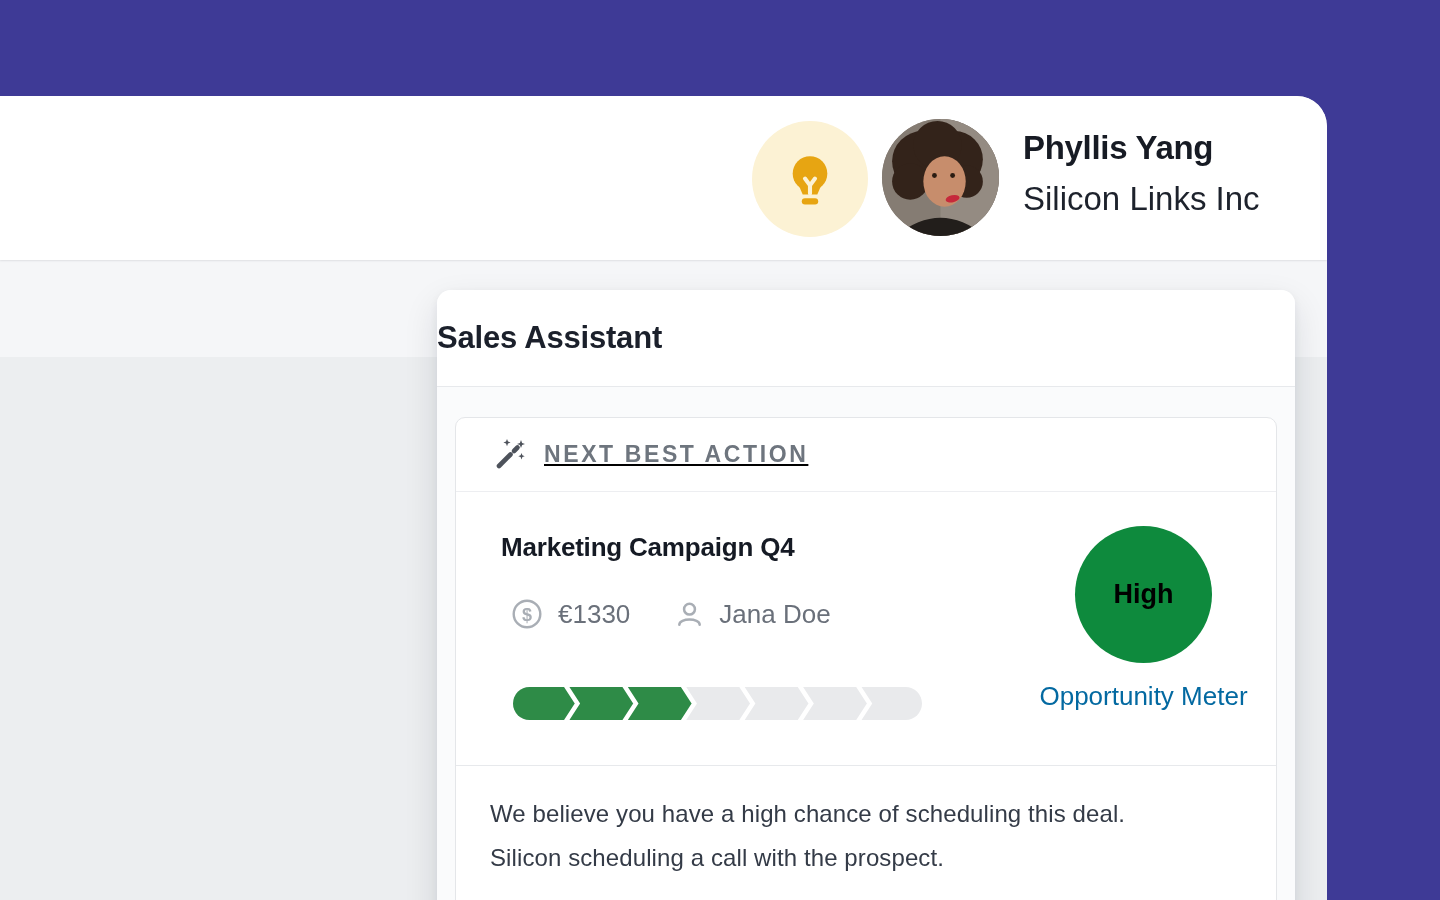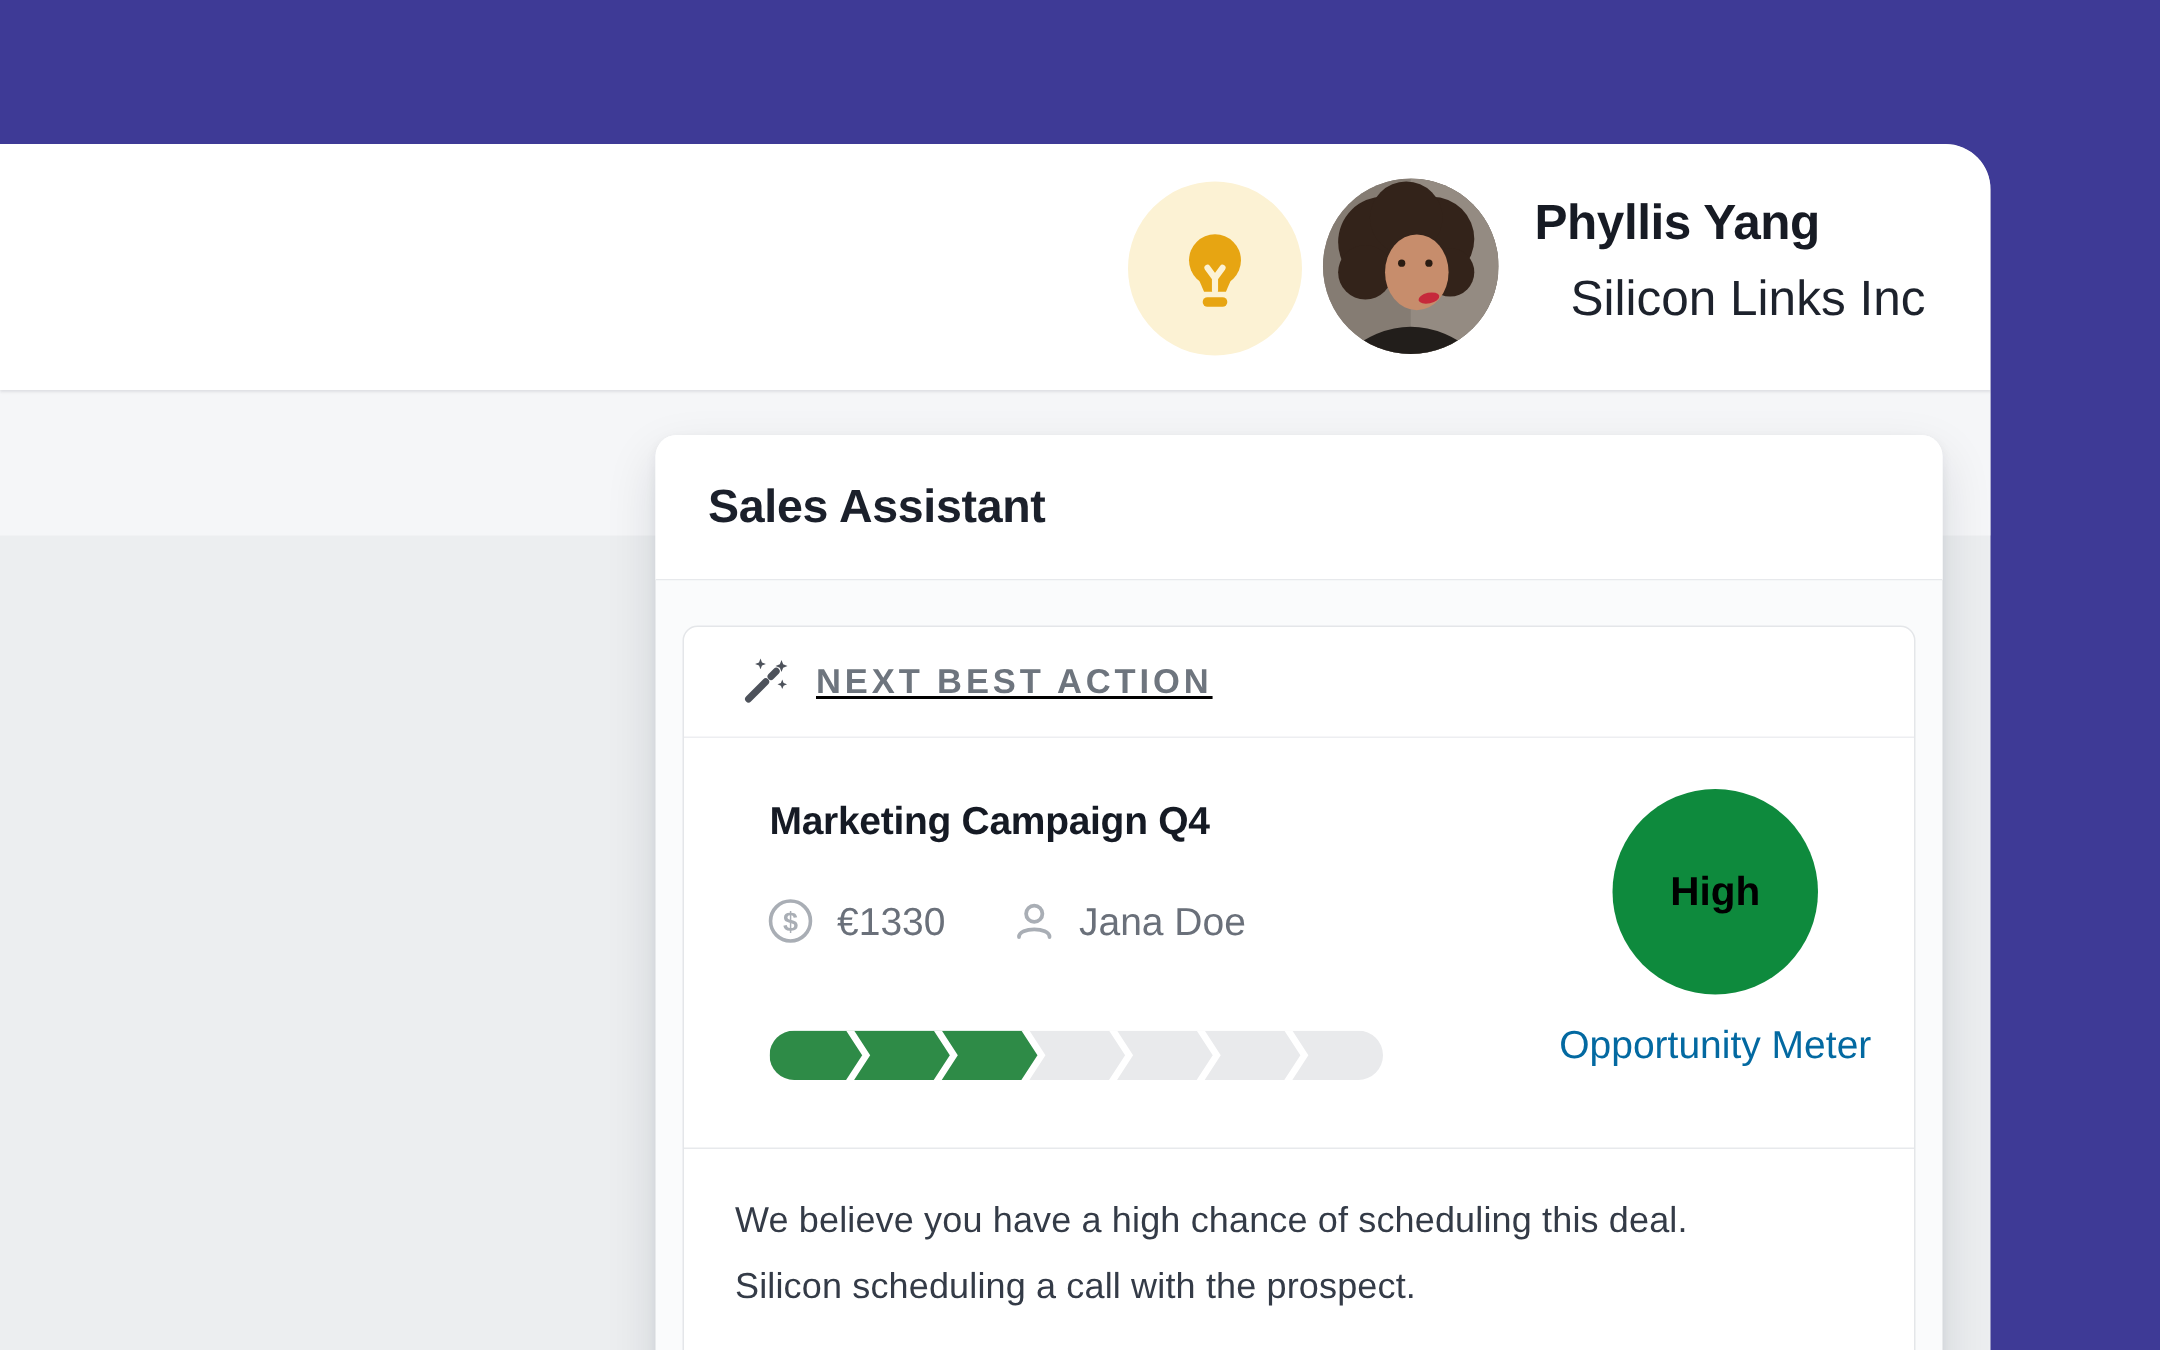--- a/index.html
+++ b/index.html
@@ -32,47 +32,47 @@
     border-radius:50%; border:none; cursor:pointer;
     background: var(--bulb-bg, #fcf2d4);
     display:flex; align-items:center; justify-content:center;
   }
   .avatar {
     position:absolute; left:882px; top:23px; width:117px; height:117px;
     border-radius:50%; overflow:hidden; cursor:pointer; background:#847b72;
   }
   .user-block { position:absolute; left:1023px; top:27px; }
   .user-name   { font-size:33px; font-weight:700; color:#171b24; line-height:50px; letter-spacing:-0.3px; }
-  .user-company{ font-size:33px; font-weight:400; color:#1d222c; line-height:52px;margin-left:24px; }
+  .user-company{ font-size:33px; font-weight:400; color:#1d222c; line-height:52px; }
 
   
   .sales-card {
     position:absolute; left:437px; top:194px; width:858px; height:640px;
     background:#fafbfc; border-radius:14px;
     box-shadow:0 14px 34px rgba(20,25,45,0.12), 0 3px 8px rgba(20,25,45,0.06);
     z-index:3;
   }
   .sales-card-header {
     height:97px; background:#fff; border-bottom:1px solid #e7e9ec;
-    border-radius:14px 14px 0 0; display:flex; align-items:center; padding-left:35px;
+    border-radius:14px 14px 0 0; display:flex; align-items:center; 
   }
   .sales-card-title { font-size:31px; font-weight:700; color:#1b202b; letter-spacing:-0.2px; }
 
   .nba-card {
     position:absolute; left:18px; top:127px; width:822px; height:500px;
     background:#fff; border:1px solid #e4e6e9; border-radius:10px;
   }
   .nba-header {
     height:74px; border-bottom:1px solid #edeef1;
     display:flex; align-items:center; padding-left:35px;text-decoration:underline;
   }
   .nba-label { margin-left:17px; font-size:23px; font-weight:600; letter-spacing:2.6px; color:#6e757e; }
 
   .nba-main { position:relative; height:274px; border-bottom:1px solid #e7e9ec; }
-  .deal-title { position:absolute; left:57px; top:40px; font-size:26px; font-weight:700; color:#151a24; letter-spacing:-0.2px; }
+  .deal-title { position:absolute; left:45px; top:40px; font-size:26px; font-weight:700; color:#151a24; letter-spacing:-0.2px; }
   .deal-meta  { position:absolute; left:55px; top:106px; display:flex; align-items:center; }
   .deal-value, .contact-name { font-size:26px; color:#6a707a; }
   .deal-value  { margin-left:15px; }
   .contact-name{ margin-left:14px; }
   .meta-gap { width:44px; }
 
   .meter {
     position:absolute; left:57px; top:195px; width:409px; height:33px;
     border-radius:17px; overflow:hidden;
   }

